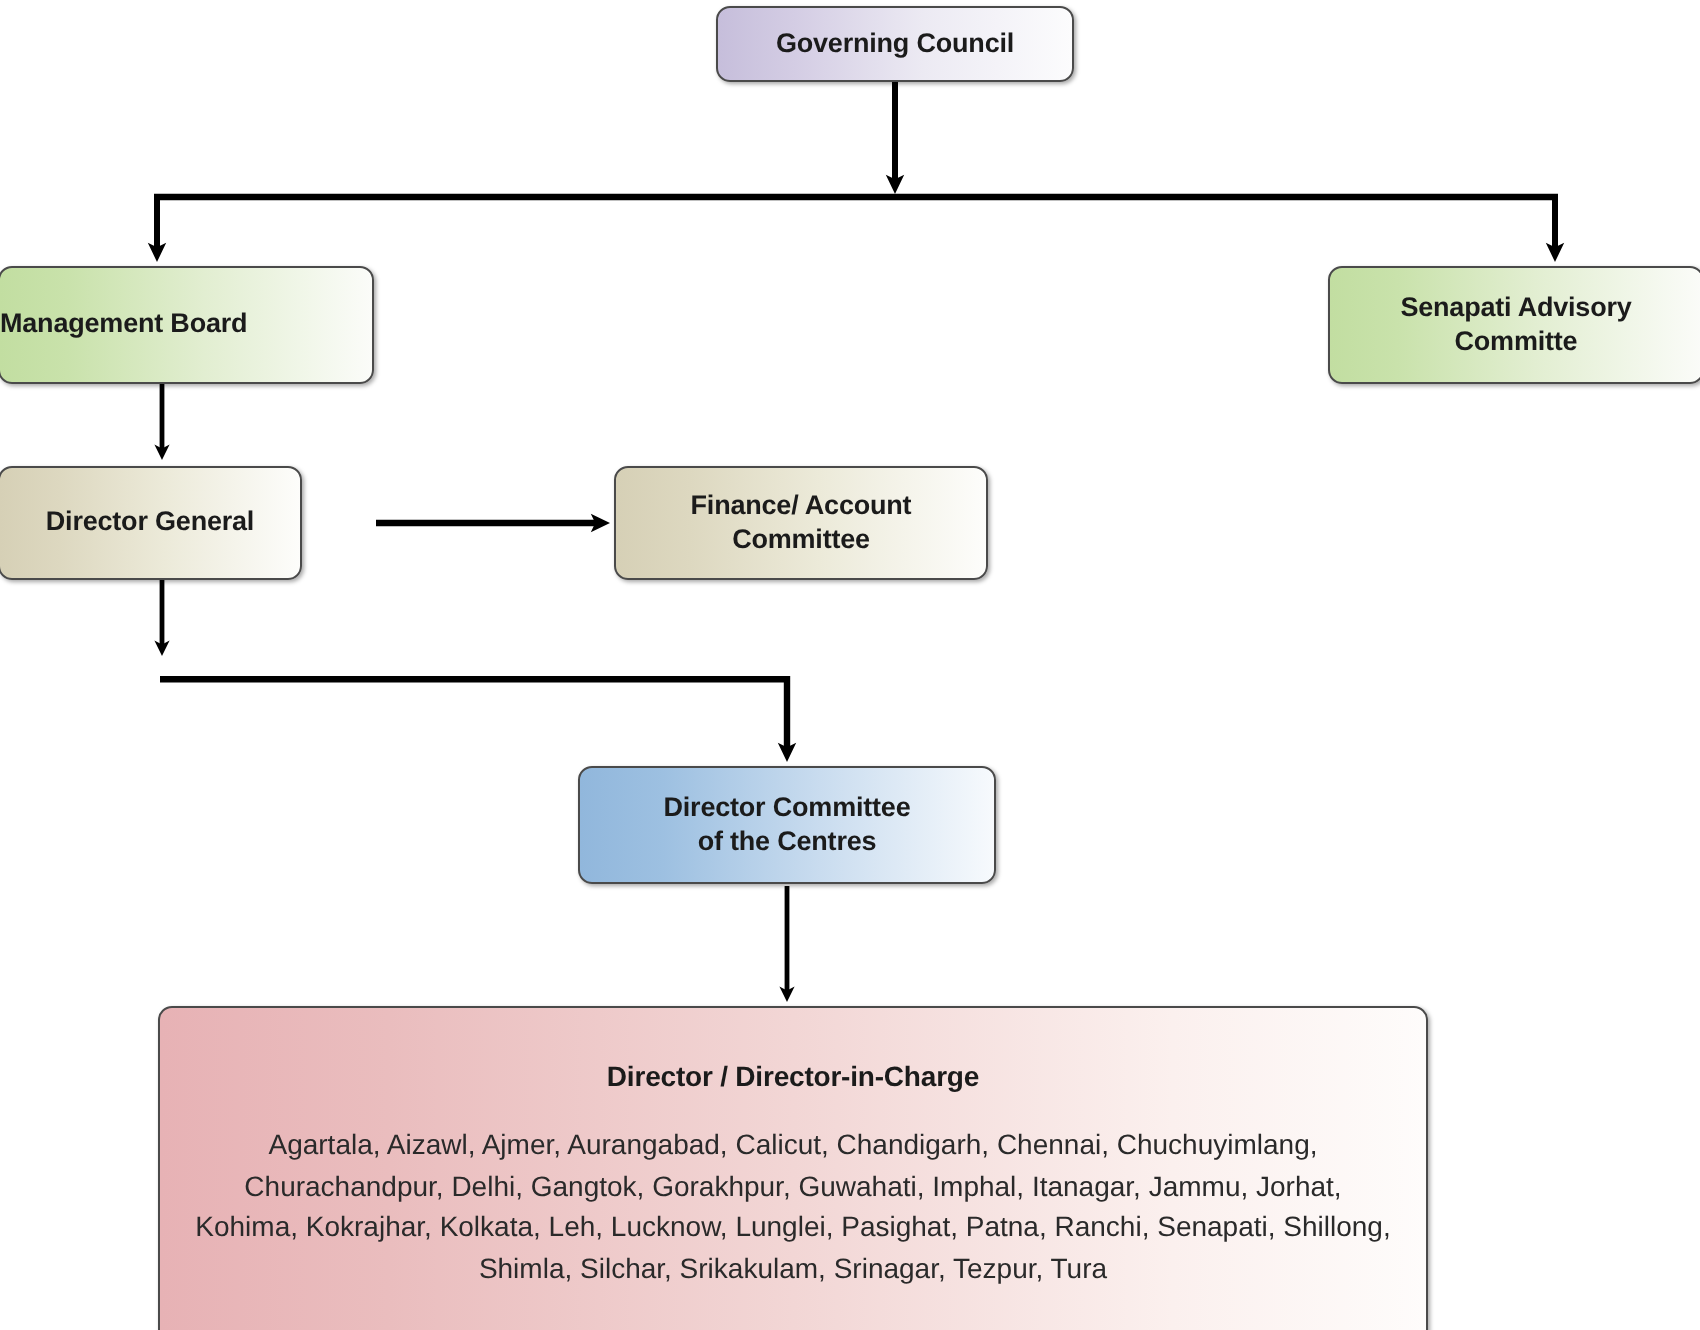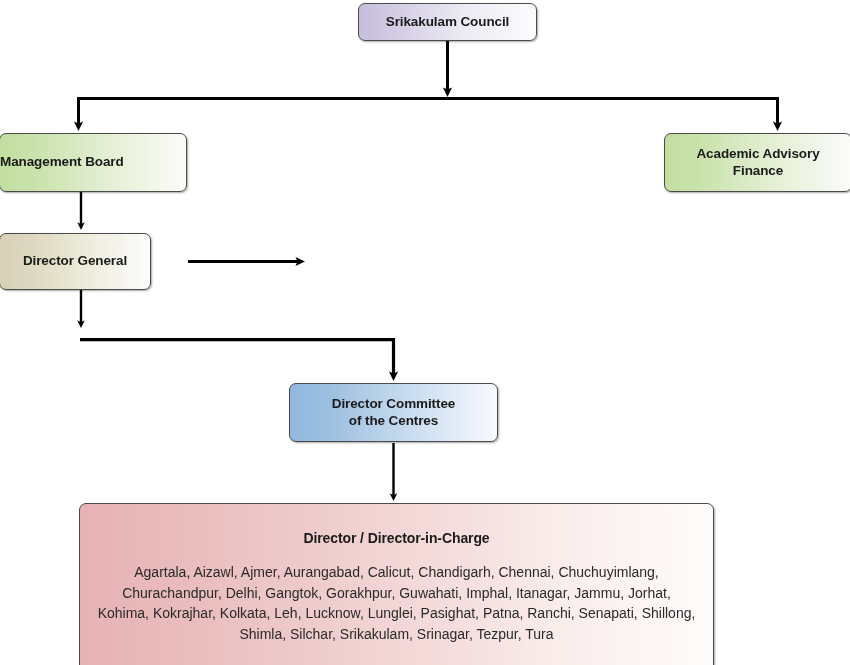--- a/index.html
+++ b/index.html
@@ -148,36 +148,40 @@
       <path d="M81,290 L81,324" stroke="#000000" stroke-width="2.4" fill="none" marker-end="url(#arrow)"></path>
       <path d="M80,339.6 L393.5,339.6 L393.5,376" stroke="#000000" stroke-width="3.2" fill="none" marker-end="url(#arrow-thick)"></path>
     </g>
 
     <g>
       <path d="M393.5,443 L393.5,497" stroke="#000000" stroke-width="2.4" fill="none" marker-end="url(#arrow)"></path>
     </g>
   </svg>
 
   <div class="node" id="node-governing-council">
-    <div class="node-title">Srikakulam Council</div>
+    <div class="node-title">Governing Council</div>
   </div>
 
   <div class="node" id="node-management-board">
     <div class="node-title">Management Board</div>
   </div>
 
   <div class="node" id="node-academic-advisory">
-    <div class="node-title">Academic Advisory</div>
-    <div class="node-title">Finance</div>
+    <div class="node-title">Senapati Advisory</div>
+    <div class="node-title">Committe</div>
   </div>
 
   <div class="node" id="node-director-general">
     <div class="node-title">Director General</div>
   </div>
 
+  <div class="node" id="node-finance-account">
+    <div class="node-title">Finance/ Account</div>
+    <div class="node-title">Committee</div>
+  </div>
 
   <div class="node" id="node-executive-committee">
     <div class="node-title">Director Committee</div>
     <div class="node-title">of the Centres</div>
   </div>
 
   <div class="node" id="node-director-in-charge">
     <div class="node-title">Director / Director-in-Charge</div>
     <div class="city-list">Agartala, Aizawl, Ajmer, Aurangabad, Calicut, Chandigarh, Chennai, Chuchuyimlang, Churachandpur, Delhi, Gangtok, Gorakhpur, Guwahati, Imphal, Itanagar, Jammu, Jorhat, Kohima, Kokrajhar, Kolkata, Leh, Lucknow, Lunglei, Pasighat, Patna, Ranchi, Senapati, Shillong, Shimla, Silchar, Srikakulam, Srinagar, Tezpur, Tura</div>
     <div class="count-badge">(34)</div>

